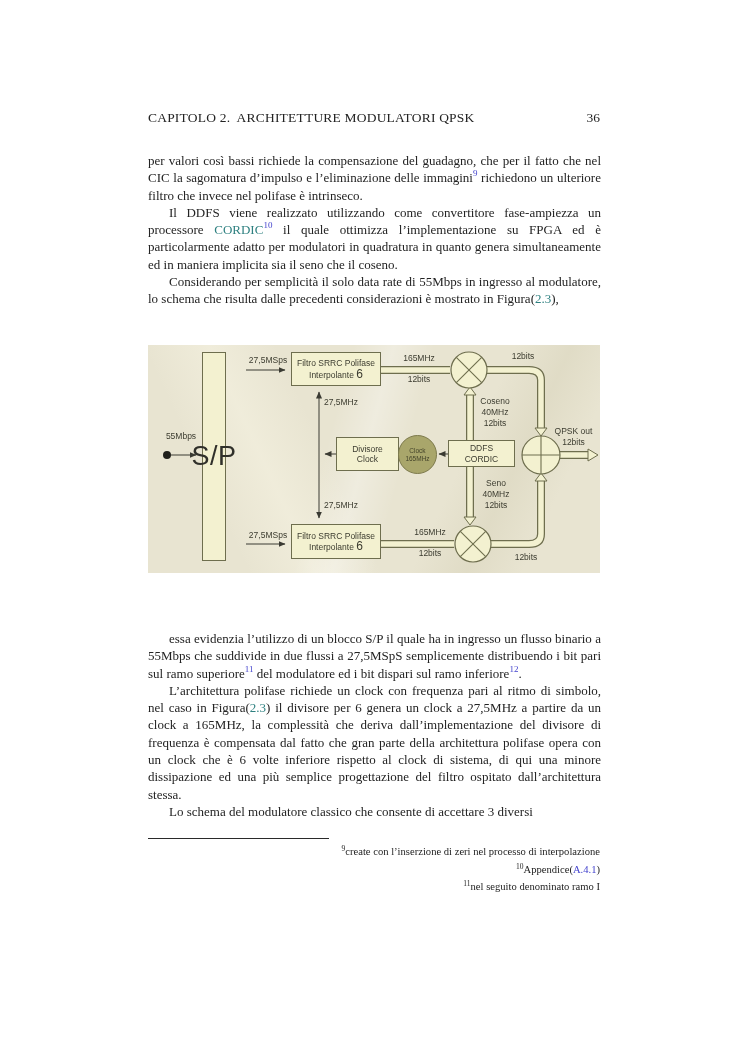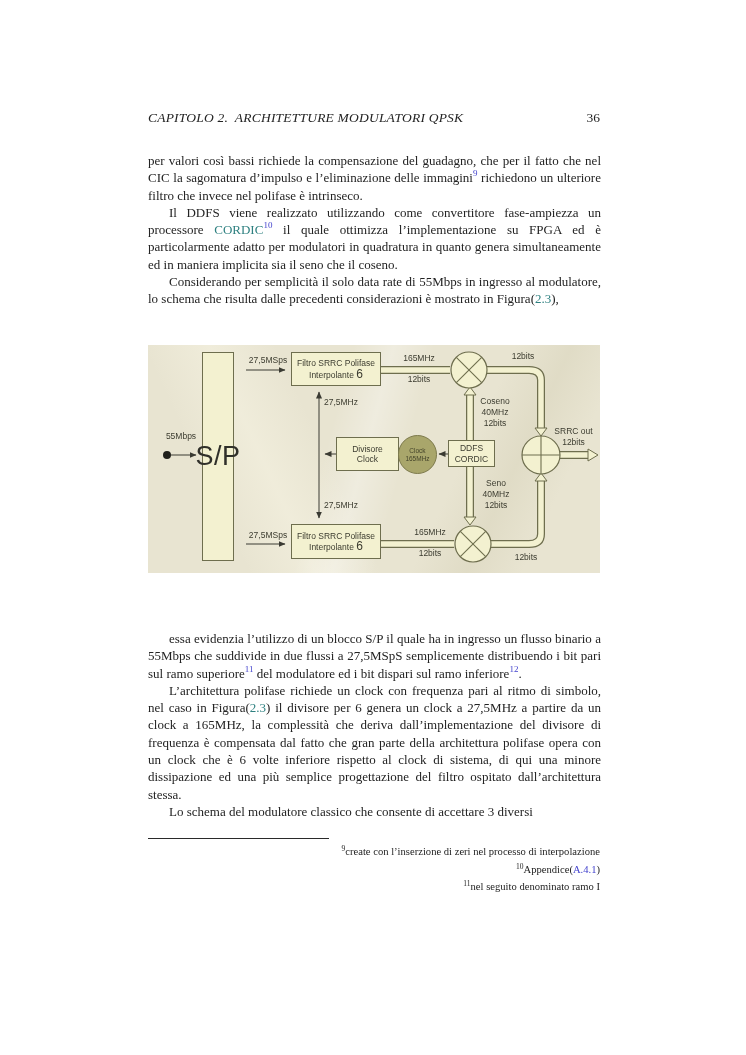--- a/index.html
+++ b/index.html
@@ -1,20 +1,20 @@
 <!DOCTYPE html>
 <html><head>
 <meta charset="utf-8">
 <style>
   html,body{margin:0;padding:0;background:#ffffff;}
   .page{position:relative;width:746px;height:1055px;background:#ffffff;overflow:hidden;
         font-family:"Liberation Serif","DejaVu Serif",serif;color:#232323;}
   
   .hdr{position:absolute;left:148px;top:110px;width:452px;font-size:13.5px;}
-  .hdr .title{font-style:italic;white-space:pre;letter-spacing:.2px;}
+  .hdr .title{white-space:pre;letter-spacing:.2px;}
   .hdr .pageno{float:right;font-style:normal;}
   
   .textblock{position:absolute;left:148px;width:453px;font-size:13px;line-height:17.3px;text-align:justify;}
   .tb-top{top:152px;}
   .tb-bottom{top:630px;}
   .textblock p{margin:0;}
   .textblock p.ind{text-indent:21px;}
   .suplink{font-size:9px;vertical-align:6px;color:#4343cd;line-height:0;}
   .tealink{color:#2e8080;}
   .bluelink{color:#4343cd;}
@@ -117,40 +117,40 @@
         <line x1="98" y1="199" x2="137" y2="199" marker-end="url(#arr)"></line>
         <line x1="171" y1="109" x2="171" y2="47" marker-end="url(#arr)"></line>
         <line x1="171" y1="109" x2="171" y2="173" marker-end="url(#arr)"></line>
         <line x1="188" y1="109" x2="177" y2="109" marker-end="url(#arr)"></line>
         <line x1="243" y1="109" x2="239" y2="109" marker-end="url(#arr)"></line>
         <line x1="243" y1="109" x2="247" y2="109" marker-end="url(#arr)"></line>
         <line x1="300" y1="109" x2="291" y2="109" marker-end="url(#arr)"></line>
       </g>
     </svg>
 
-    <div class="blk" style="left:54px;top:7px;width:32px;height:209px;">
+    <div class="blk" style="left:54px;top:7px;width:24px;height:209px;">
       <span class="sp-text">S/P</span>
     </div>
     <div class="blk" style="left:143px;top:7px;width:90px;height:34px;">
       <span>Filtro SRRC Polifase</span>
       <span><span>Interpolante </span><span class="big6">6</span></span>
     </div>
     <div class="blk" style="left:143px;top:179px;width:90px;height:35px;">
       <span>Filtro SRRC Polifase</span>
       <span><span>Interpolante </span><span class="big6">6</span></span>
     </div>
     <div class="blk" style="left:188px;top:92px;width:63px;height:34px;">
       <span>Divisore</span>
       <span>Clock</span>
     </div>
     <div class="clockcircle" style="left:250px;top:90px;">
       <span>Clock</span>
       <span>165MHz</span>
     </div>
-    <div class="blk" style="left:300px;top:95px;width:47px;height:27px;">
+    <div class="blk" style="left:300px;top:95px;width:67px;height:27px;">
       <span>DDFS</span>
       <span>CORDIC</span>
     </div>
 
     <div class="flabel" style="left:8px;top:86px;width:50px;">55Mbps</div>
     <div class="flabel" style="left:95px;top:10px;width:50px;">27,5MSps</div>
     <div class="flabel" style="left:95px;top:185px;width:50px;">27,5MSps</div>
     <div class="flabel la" style="left:176px;top:52px;width:50px;">27,5MHz</div>
     <div class="flabel la" style="left:176px;top:155px;width:50px;">27,5MHz</div>
     <div class="flabel" style="left:243px;top:8px;width:56px;">165MHz</div>
@@ -163,21 +163,21 @@
     </div>
     <div class="flabel" style="left:326px;top:133px;width:44px;">
       <div>Seno</div>
       <div>40MHz</div>
       <div>12bits</div>
     </div>
     <div class="flabel" style="left:252px;top:182px;width:60px;">165MHz</div>
     <div class="flabel" style="left:252px;top:203px;width:60px;">12bits</div>
     <div class="flabel" style="left:353px;top:207px;width:50px;">12bits</div>
     <div class="flabel" style="left:398px;top:81px;width:55px;">
-      <div>SRRC out</div>
+      <div>QPSK out</div>
       <div>12bits</div>
     </div>
   </div>
 
 
   <div class="textblock tb-bottom">
     <p class="ind"><span>essa evidenzia l’utilizzo di un blocco S/P il quale ha in ingresso un flusso binario a 55Mbps che suddivide in due flussi a 27,5MSpS semplicemente distribuendo i bit pari sul ramo superiore</span><span class="suplink">11</span><span> del modulatore ed i bit dispari sul ramo inferiore</span><span class="suplink">12</span><span>.</span></p>
     <p class="ind"><span>L’architettura polifase richiede un clock con frequenza pari al ritmo di simbolo, nel caso in Figura(</span><span class="tealink">2.3</span><span>) il divisore per 6 genera un clock a 27,5MHz a partire da un clock a 165MHz, la complessità che deriva dall’implementazione del divisore di frequenza è compensata dal fatto che gran parte della architettura polifase opera con un clock che è 6 volte inferiore rispetto al clock di sistema, di qui una minore dissipazione ed una più semplice progettazione del filtro ospitato dall’architettura stessa.</span></p>
     <p class="ind">Lo schema del modulatore classico che consente di accettare 3 diversi</p>
   </div>

